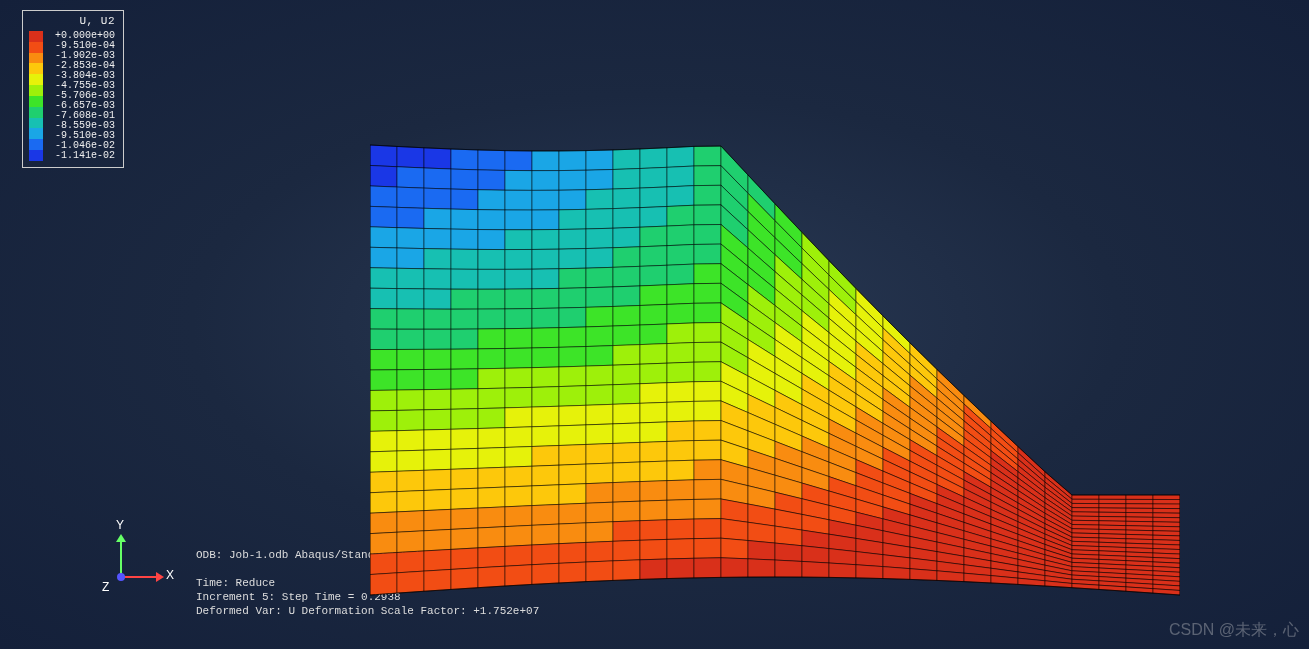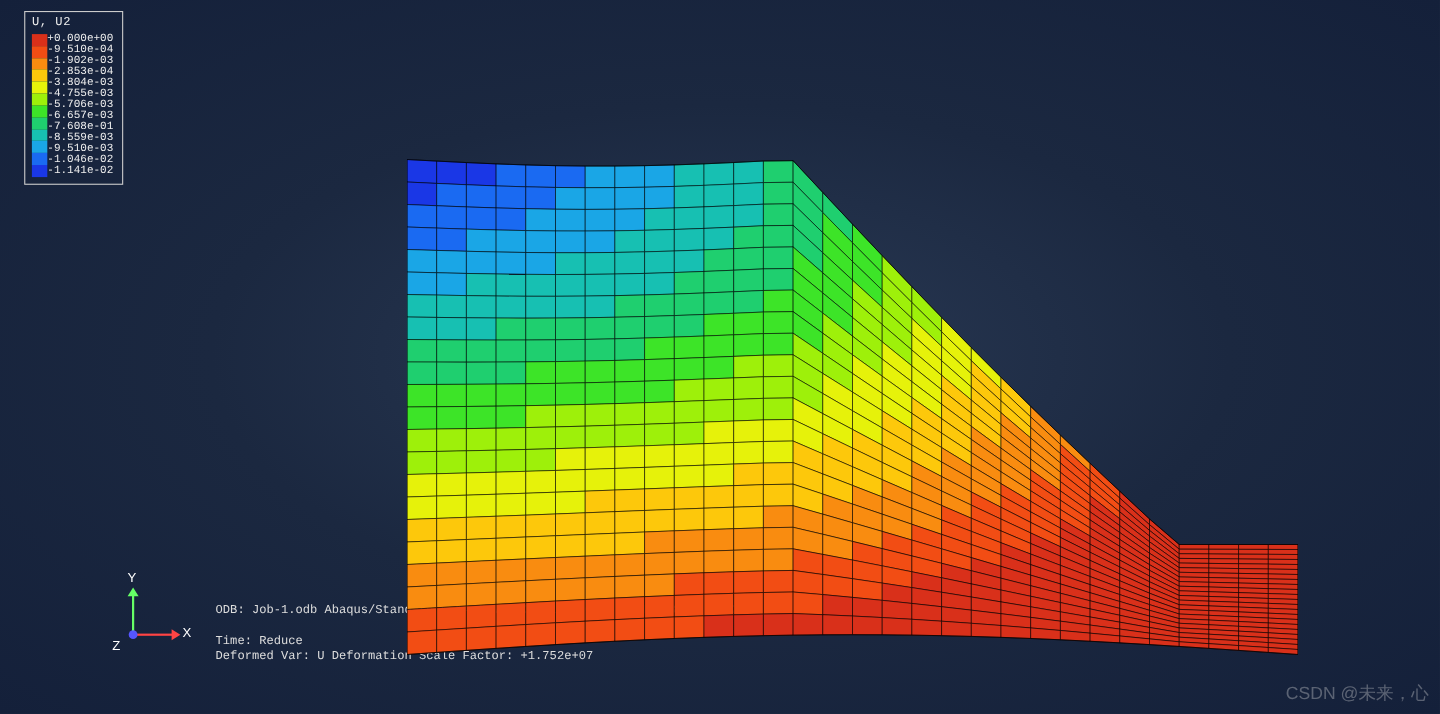--- a/index.html
+++ b/index.html
@@ -11,31 +11,32 @@
     overflow: hidden;
     position: relative;
   }
   
   .legend {
     position: absolute;
     top: 10px; left: 22px;
     border: 1px solid #ccc;
     padding: 4px 8px 6px 6px;
     background: transparent;
+    text-align: right;
   }
   .legend-title {
     font-size: 11px;
     letter-spacing: 0.5px;
     margin-bottom: 4px;
     color: #eee;
   }
   .legend-rows { display: flex; }
   .legend-bar { width: 14px; display: flex; flex-direction: column; }
   .legend-bar div { flex: 1; height: 10px; }
-  .legend-labels { font-size: 10px; line-height: 10px; margin-left: 0; color: #eee; }
+  .legend-labels { font-size: 10px; line-height: 10px; margin-left: 12px; color: #eee; }
   .legend-labels div { height: 10px; white-space: pre; }
 
   
   .triad { position: absolute; left: 108px; top: 538px; width: 60px; height: 60px; }
   .triad .y-axis { position:absolute; left:12px; top:0; width:2px; height:38px; background:#6f6; }
   .triad .y-arrow { position:absolute; left:8px; top:-4px; width:0;height:0;border-left:5px solid transparent;border-right:5px solid transparent;border-bottom:8px solid #6f6;}
   .triad .x-axis { position:absolute; left:12px; top:38px; height:2px; width:38px; background:#f44; }
   .triad .x-arrow { position:absolute; left:48px; top:34px; width:0;height:0;border-top:5px solid transparent;border-bottom:5px solid transparent;border-left:8px solid #f44;}
   .triad .z-dot  { position:absolute; left:9px; top:35px; width:8px;height:8px;border-radius:50%; background:#55f;}
   .triad .lbl { position:absolute; font-size:12px; font-family:sans-serif;}
@@ -117,20 +118,21 @@
   <div class="x-arrow"></div>
   <div class="z-dot"></div>
   <div class="lbl ly">Y</div>
   <div class="lbl lx">X</div>
   <div class="lbl lz">Z</div>
 </div>
 
 <div class="info">
   <div>ODB: Job-1.odb    Abaqus/Standard 6.14-1    Wed Oct 19 10:52:29 GMT+08:00 2022</div>
   <div class="spaced">Time: Reduce</div>
+  <div>Increment      5: Step Time =    0.2938</div>
   <div>Deformed Var: U   Deformation Scale Factor: +1.752e+07</div>
 </div>
 
 <div class="watermark">CSDN @未来，心</div>
 
 <div class="plot">
   <svg id="plot-svg" viewBox="0 0 810 460">
       <polygon points="0,5 27,6.439916021615396 27,26.743487459777526 0,25.454545454545457" fill="#1a37e6" stroke="#000" stroke-width="0.5"></polygon>
       <polygon points="27,6.439916021615396 54,7.795672834134949 54,27.953032685550646 27,26.743487459777526" fill="#1a37e6" stroke="#000" stroke-width="0.5"></polygon>
       <polygon points="54,7.795672834134949 81,8.988030107320554 81,29.008469379771935 54,27.953032685550646" fill="#1a37e6" stroke="#000" stroke-width="0.5"></polygon>

